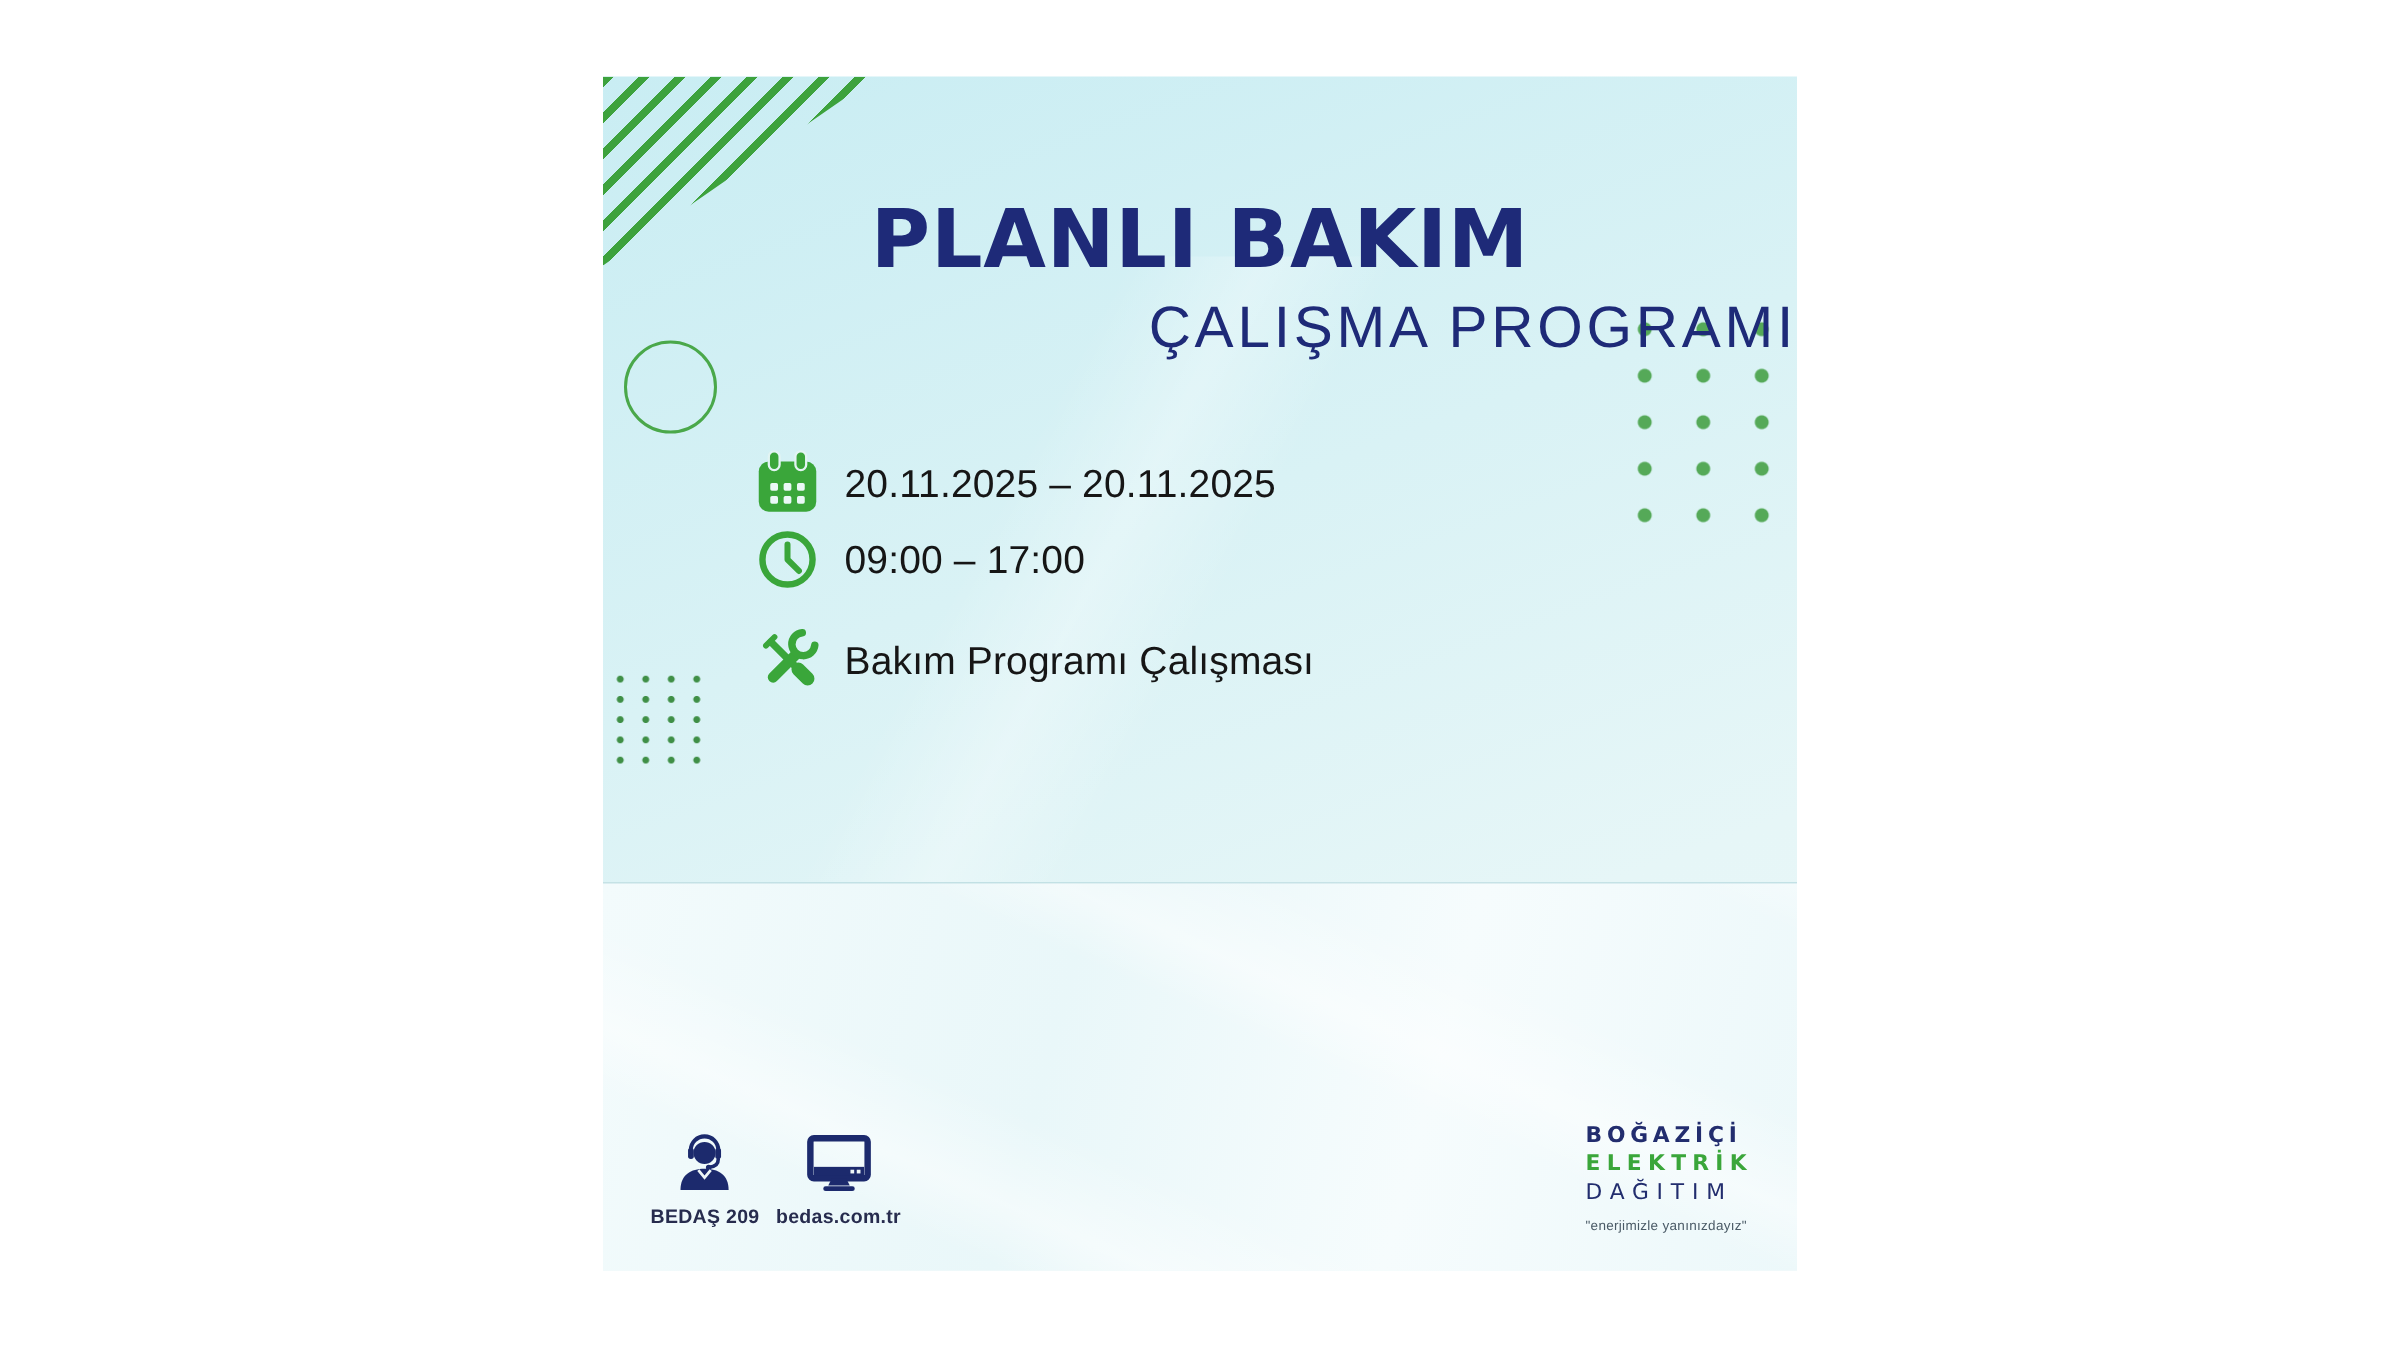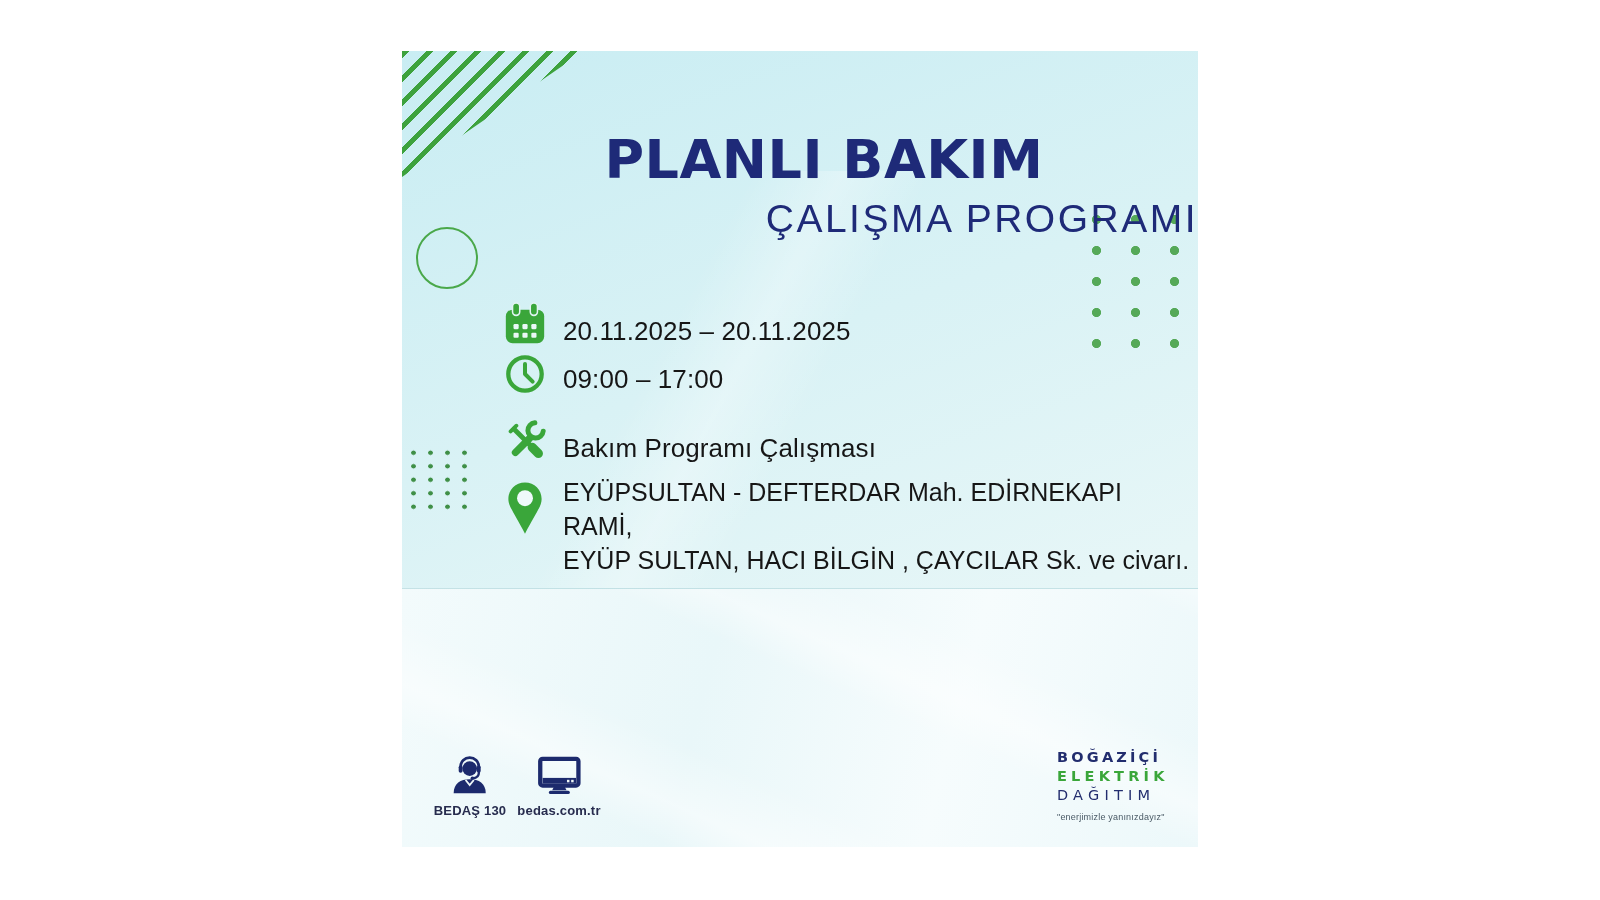--- a/index.html
+++ b/index.html
@@ -20,27 +20,27 @@
   .dots-right{position:absolute;left:675px;top:153px;width:117px;height:156px;
     background-image:radial-gradient(circle,#55a958 4.2px,rgba(0,0,0,0) 5px);
     background-size:39px 31px;background-position:0 0;}
   .dots-left{position:absolute;left:3px;top:395px;width:68px;height:68px;
     background-image:radial-gradient(circle,#3f8f46 2px,rgba(0,0,0,0) 2.6px);
     background-size:17px 13.5px;}
 
   
   .title{position:absolute;left:0;top:82px;width:100%;margin:0;text-align:center;
     font-family:"DejaVu Sans", sans-serif;font-weight:800;font-size:54px;line-height:1;
-    color:#1e2a78;letter-spacing:0.5px;padding-left:24px;}
+    color:#1e2a78;letter-spacing:0.5px;}
   .subtitle{position:absolute;left:0;top:148px;width:100%;margin:0;text-align:right;
     font-family:"Liberation Sans", sans-serif;font-weight:500;font-size:39px;line-height:1;
     color:#1e2a78;letter-spacing:2.5px;}
 
   
-  .row{position:absolute;left:99px;display:flex;align-items:flex-end;}
+  .row{position:absolute;left:99px;display:flex;align-items:center;}
   .icon-box{width:48px;display:flex;justify-content:center;align-items:center;flex:0 0 48px;}
   .row-text{margin-left:14px;font-size:26px;font-weight:500;color:#161616;letter-spacing:0.1px;}
   .row-date{top:246px;height:50px;}
   .row-time{top:300px;height:44px;}
   .row-work{top:365px;height:48px;}
   .row-loc{top:424px;align-items:flex-start;}
   .row-loc .icon-box{padding-top:2px;}
   .loc-text{margin-left:14px;font-size:25px;font-weight:500;color:#161616;line-height:34px;}
 
   
@@ -116,51 +116,39 @@
             <path d="M12.5 11.5 L31 30" stroke-width="5" stroke-linecap="round"></path>
             <path d="M31.5 30.5 L38 37" stroke-width="9.5" stroke-linecap="round"></path>
             <path d="M14 36 L29 21" stroke-width="7.5" stroke-linecap="round"></path>
             <path d="M43 13.7 A8 8 0 1 1 34.3 5" stroke-width="5.2" stroke-linecap="round"></path>
           </g>
         </svg>
       </span>
       <span class="row-text">Bakım Programı Çalışması</span>
     </div>
 
-    <div class="row row-loc">
-      <span class="icon-box">
-        <svg width="38" height="64" viewBox="0 0 40 60">
-          <path d="M20 2 C10 2 2.5 9.6 2.5 19.4 C2.5 27.2 8.2 33.2 20 56 C31.8 33.2 37.5 27.2 37.5 19.4 C37.5 9.6 30 2 20 2 Z" fill="#3aa63a"></path>
-          <circle cx="20" cy="18.6" r="8.4" fill="#eef9fa"></circle>
-        </svg>
-      </span>
-      <span class="loc-text">
-        <span style="display:block">EYÜPSULTAN - DEFTERDAR Mah. EDİRNEKAPI RAMİ,</span>
-        <span style="display:block">EYÜP SULTAN, HACI BİLGİN , ÇAYCILAR Sk. ve civarı.</span>
-      </span>
-    </div>
 
     <div class="lower"></div>
 
     <div class="footer-item" style="left:68px">
       <span class="f-icon">
         <svg width="44" height="44" viewBox="0 0 48 48">
           <g fill="#1c2a6d">
             <circle cx="24" cy="17" r="8"></circle>
             <path d="M6.5 44 C6.5 33 14 28.6 24 28.6 C34 28.6 41.5 33 41.5 44 Z"></path>
             <rect x="12" y="13.5" width="4.2" height="8" rx="2"></rect>
             <rect x="31.8" y="13.5" width="4.2" height="8" rx="2"></rect>
           </g>
           <path d="M14 15 a10 10 0 0 1 20 0" fill="none" stroke="#1c2a6d" stroke-width="3"></path>
           <path d="M34 21.5 q0 5.5 -6.5 6" fill="none" stroke="#1c2a6d" stroke-width="2.6" stroke-linecap="round"></path>
           <circle cx="27" cy="27.6" r="2" fill="#1c2a6d"></circle>
           <path d="M19.5 29.5 L24 35 L28.5 29.5" fill="none" stroke="#eef6f7" stroke-width="2"></path>
         </svg>
       </span>
-      <span class="f-label">BEDAŞ 130</span>
+      <span class="f-label">BEDAŞ 209</span>
     </div>
 
     <div class="footer-item" style="left:157px">
       <span class="f-icon">
         <svg width="46" height="42" viewBox="0 0 48 44">
           <rect x="4" y="4" width="40" height="28" rx="2.5" fill="none" stroke="#1c2a6d" stroke-width="4.5"></rect>
           <rect x="6.5" y="24" width="35" height="6" fill="#1c2a6d"></rect>
           <rect x="32" y="26" width="2.6" height="2.6" fill="#eef6f7"></rect>
           <rect x="36.4" y="26" width="2.6" height="2.6" fill="#eef6f7"></rect>
           <path d="M19 32 h10 l2.5 5 h-15 z" fill="#1c2a6d"></path>

